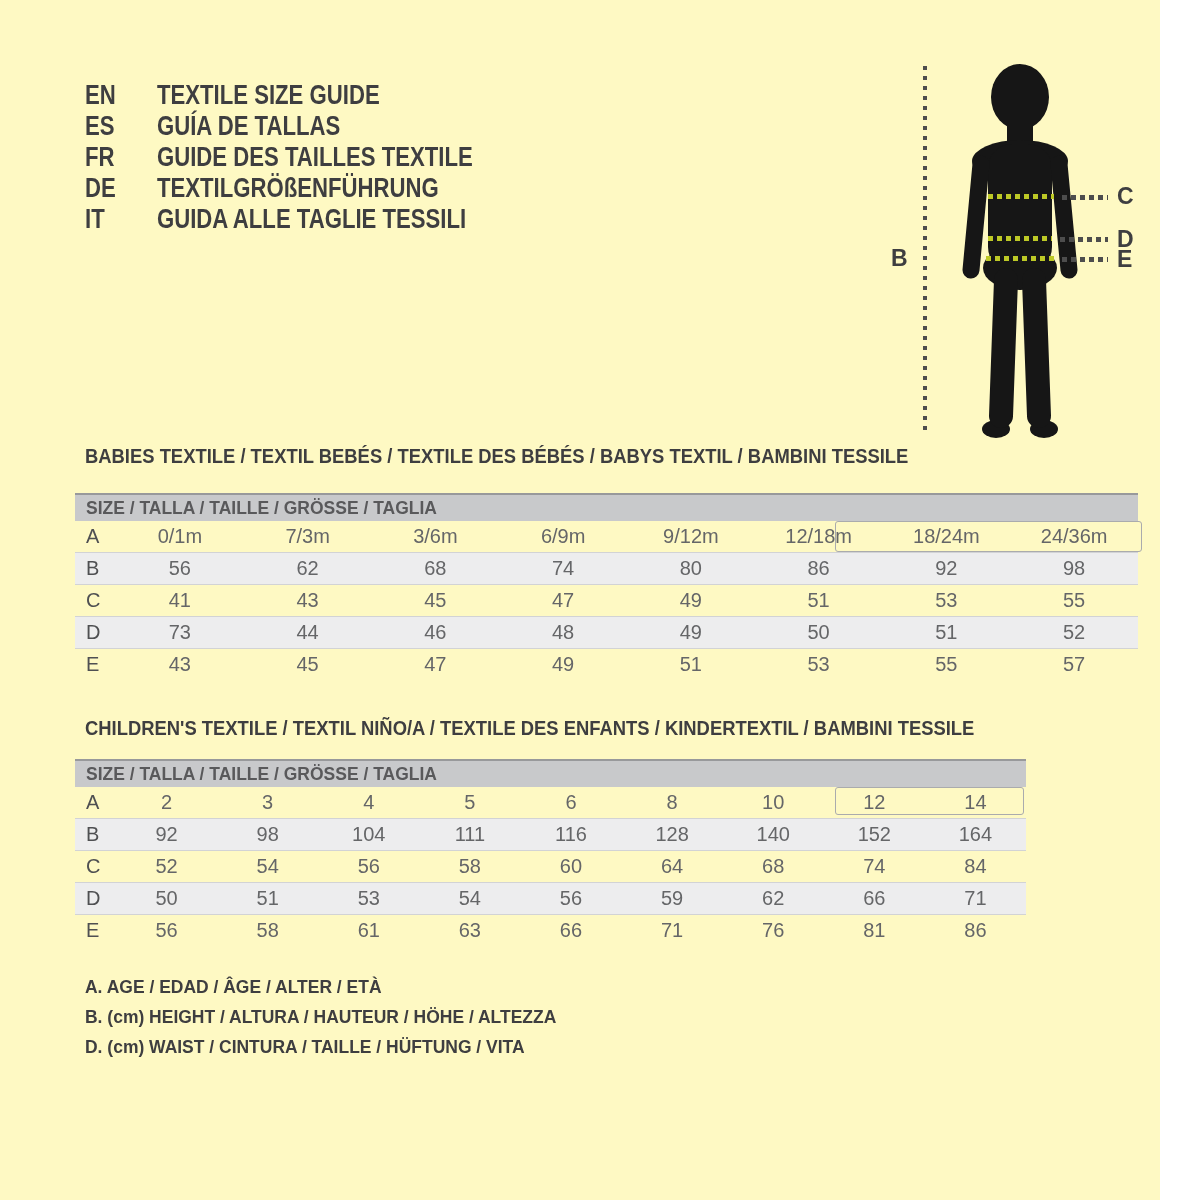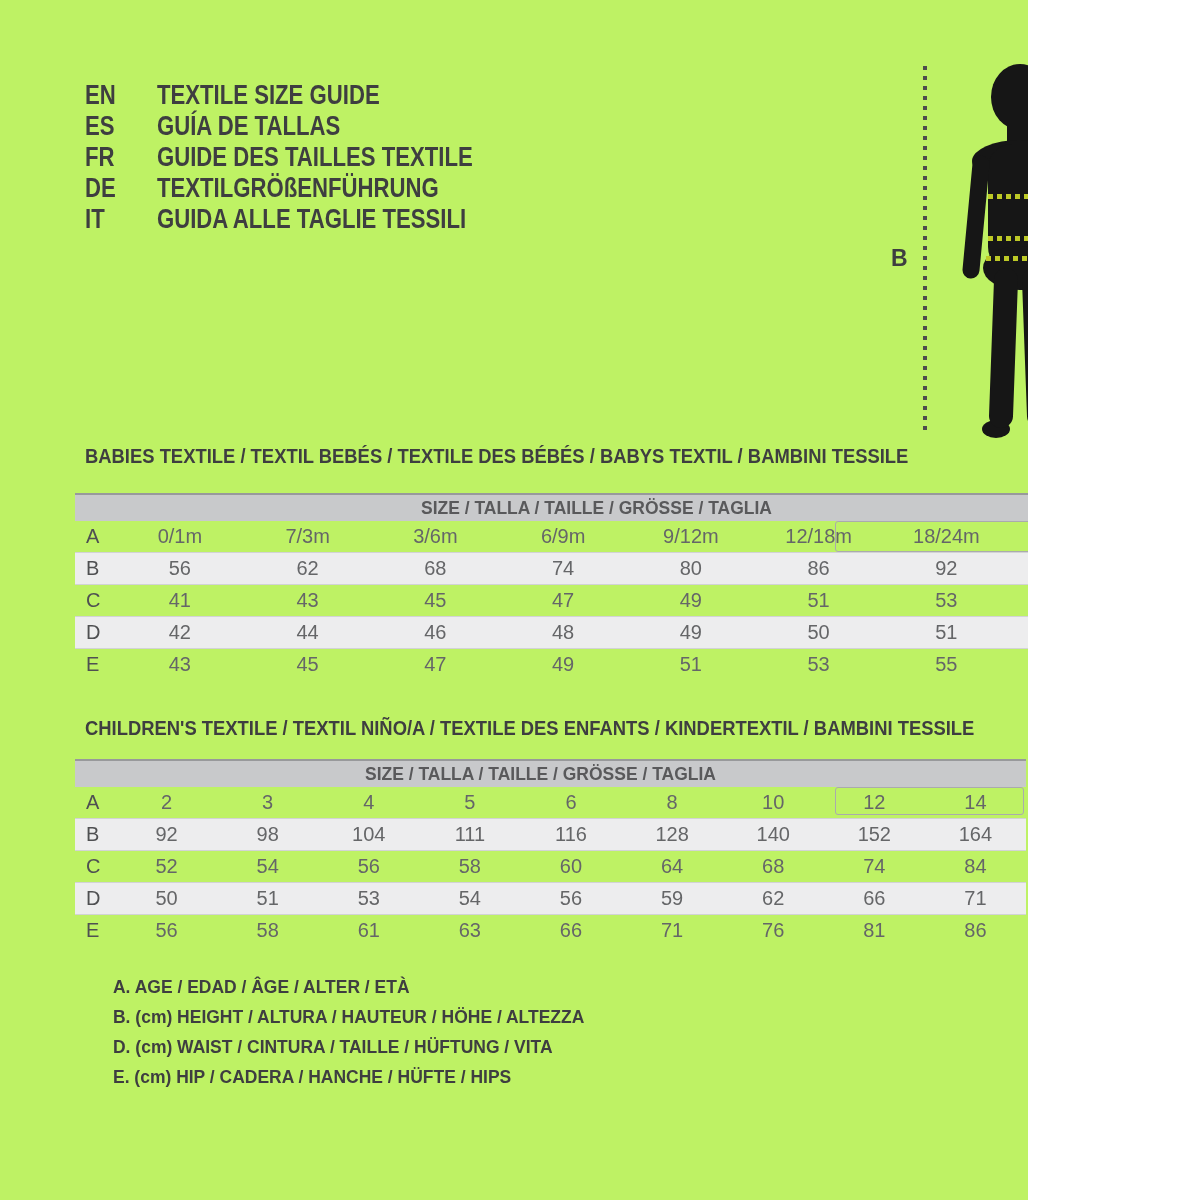--- a/index.html
+++ b/index.html
@@ -5,21 +5,21 @@
   :root{
     --measure:#bdc926;
     --dash-gray:#4d4d4d;
     --text-dark:#3e3e40;
     --table-text:#656668;
     --bar-bg:#c8c9cb;
     --stripe:#ededee;
   }
   html,body{margin:0;padding:0;background:#fff;}
   #page{
-    position:relative;width:1028px;height:1200px;background:#bef264;overflow:hidden;
+    position:relative;width:1160px;height:1200px;background:#fef9c3;overflow:hidden;
     font-family:"Liberation Sans", sans-serif;color:var(--text-dark);
   }
   .cx{display:inline-block;transform:scaleX(0.92);transform-origin:0 50%;white-space:nowrap;}
   .cx82{display:inline-block;transform:scaleX(0.82);transform-origin:0 50%;white-space:nowrap;}
 
   
   .lang-block{position:absolute;left:85px;top:80px;}
   .lang-row{position:relative;height:31px;font-size:27px;font-weight:700;line-height:31px;}
   .lang-code{position:absolute;left:0;top:0;}
   .lang-label{position:absolute;left:72px;top:0;}
@@ -47,38 +47,38 @@
   .section-title{position:absolute;left:85px;font-size:20px;font-weight:700;color:var(--text-dark);}
   .title-babies{top:445px;}
   .title-children{top:717px;}
 
   
   .size-table{position:absolute;}
   .size-table.babies{left:75px;top:493px;width:1063px;}
   .size-table.children{left:75px;top:759px;width:951px;}
   .size-bar{
     height:26px;line-height:26px;background:var(--bar-bg);border-top:2px solid #98999b;
-    padding-left:11px;font-size:19px;font-weight:700;color:#59595b;text-align:center;
+    padding-left:11px;font-size:19px;font-weight:700;color:#59595b;
   }
   .size-table table{width:100%;border-collapse:collapse;table-layout:fixed;}
   .size-table td{
     height:31px;font-size:20px;color:var(--table-text);text-align:center;padding:0;
     overflow:hidden;white-space:nowrap;
   }
   .size-table td.rowlabel{width:30px;text-align:left;padding-left:11px;color:#4f5052;font-weight:500;}
   .size-table tr.stripe{background:var(--stripe);border-top:1px solid #d2d3d5;border-bottom:1px solid #d2d3d5;}
   .hl-box{
     position:absolute;border:1px solid #aaabad;border-radius:3px;background:transparent;pointer-events:none;
   }
   .hl-babies{left:760px;top:28px;width:305px;height:29px;}
   .hl-children{left:760px;top:28px;width:187px;height:26px;}
 
   
   .legend{position:absolute;left:85px;top:972px;}
-  .legend-item{height:30px;line-height:30px;font-size:19px;font-weight:700;color:var(--text-dark);margin-left:28px;}
+  .legend-item{height:30px;line-height:30px;font-size:19px;font-weight:700;color:var(--text-dark);}
 </style>
 </head>
 <body>
 
 <div id="page">
 
   <div class="lang-block">
     <div class="lang-row">
       <span class="lang-code cx82">EN</span>
       <span class="lang-label cx82">TEXTILE SIZE GUIDE</span>
@@ -168,21 +168,21 @@
             <td>43</td>
             <td>45</td>
             <td>47</td>
             <td>49</td>
             <td>51</td>
             <td>53</td>
             <td>55</td>
           </tr>
           <tr class="stripe">
             <td class="rowlabel">D</td>
-            <td>42</td>
+            <td>73</td>
             <td>44</td>
             <td>46</td>
             <td>48</td>
             <td>49</td>
             <td>50</td>
             <td>51</td>
             <td>52</td>
           </tr>
           <tr>
             <td class="rowlabel">E</td>
@@ -271,16 +271,15 @@
           </tr>
         </tbody>
       </table>
     <div class="hl-box hl-children"></div>
   </div>
 
   <div class="legend">
     <div class="legend-item"><span class="cx">A. AGE / EDAD / ÂGE / ALTER / ETÀ</span></div>
     <div class="legend-item"><span class="cx">B. (cm) HEIGHT / ALTURA / HAUTEUR / HÖHE / ALTEZZA</span></div>
     <div class="legend-item"><span class="cx">D. (cm) WAIST / CINTURA / TAILLE / HÜFTUNG / VITA</span></div>
-    <div class="legend-item"><span class="cx">E. (cm) HIP / CADERA / HANCHE / HÜFTE / HIPS</span></div>
   </div>
 
 </div>
 
 </body></html>

